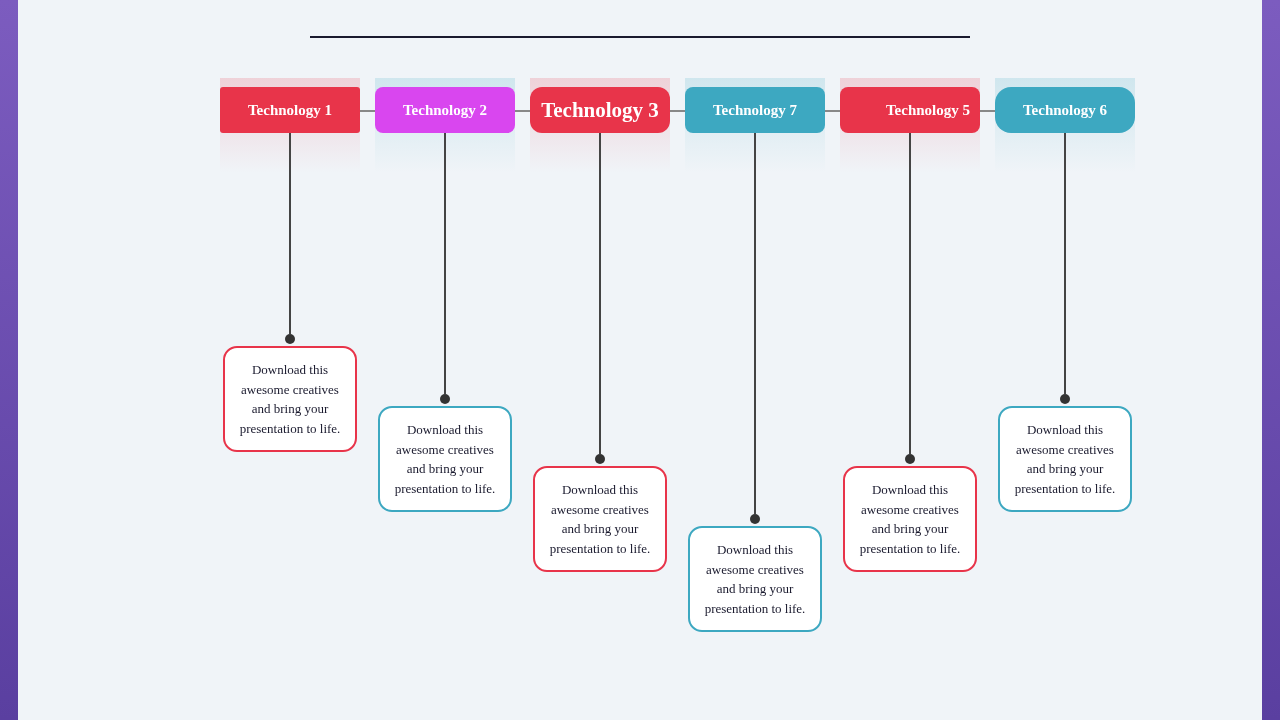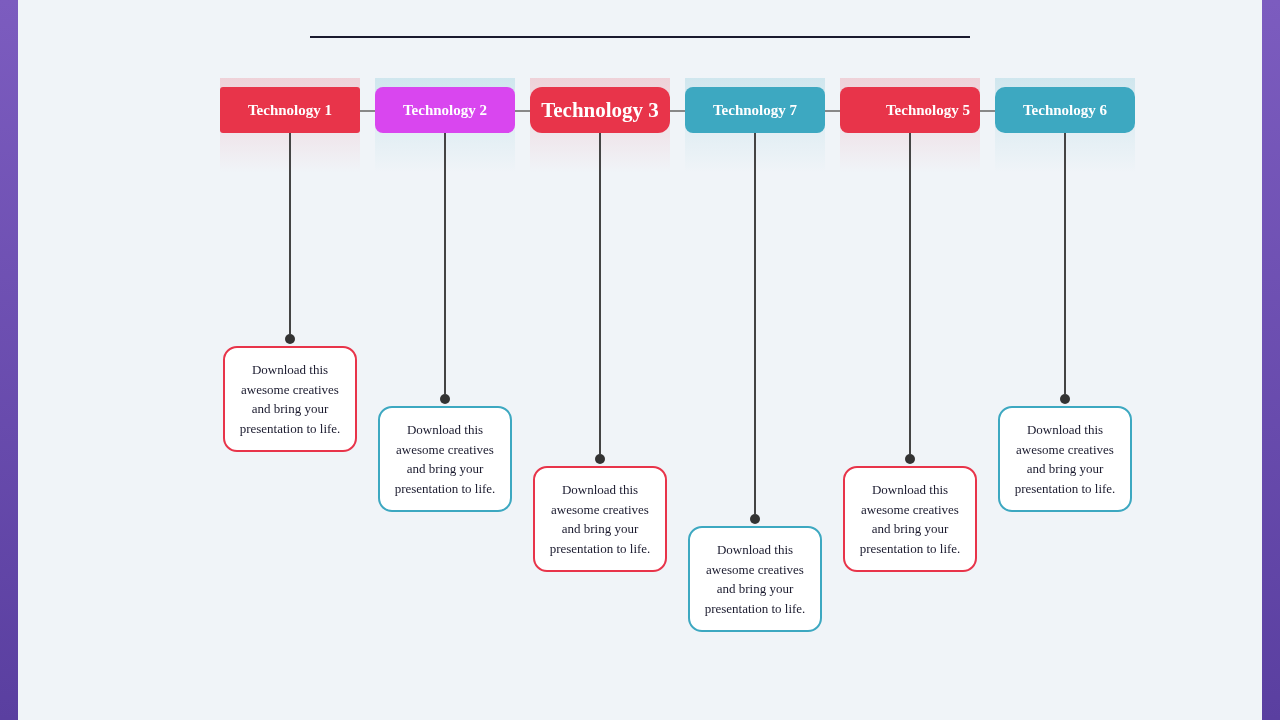--- a/index.html
+++ b/index.html
@@ -114,19 +114,19 @@
       <div style="position: absolute; left: 535px; top: 9px; width: 140px; height: 46px; border-radius: 8px; background: rgb(61, 168, 193); display: flex; align-items: center; justify-content: center; font-weight: bold; font-size: 15px; color: white; text-align: center; z-index: 2; font-family: Georgia, serif;">Technology 7</div>
       <div style="position: absolute; left: 604px; top: 46px; width: 2px; height: 390px; background: rgb(68, 68, 68); z-index: 1;"></div>
       <div style="position: absolute; left: 600px; top: 436px; width: 10px; height: 10px; border-radius: 50%; background: rgb(51, 51, 51); z-index: 3;"></div>
       <div style="position: absolute; left: 538px; top: 448px; width: 134px; border-radius: 14px; border: 2.5px solid rgb(61, 168, 193); background: white; padding: 12px 10px; font-size: 13px; color: rgb(26, 26, 46); text-align: center; line-height: 1.5; z-index: 2; font-family: Georgia, serif;">Download this awesome creatives and bring your presentation to life.</div>
       <div style="position: absolute; left: 690px; top: 0px; width: 140px; height: 95px; background: linear-gradient(rgba(232, 52, 74, 0.18) 0%, transparent 100%); z-index: 0;"></div>
       <div style="position: absolute; left: 690px; top: 9px; width: 140px; height: 46px; border-radius: 8px; background: rgb(232, 52, 74); display: flex; align-items: center; justify-content: center; font-weight: bold; font-size: 15px; color: white; text-align: center; z-index: 2; font-family: Georgia, serif; padding-left: 36px;">Technology 5</div>
       <div style="position: absolute; left: 759px; top: 46px; width: 2px; height: 330px; background: rgb(68, 68, 68); z-index: 1;"></div>
       <div style="position: absolute; left: 755px; top: 376px; width: 10px; height: 10px; border-radius: 50%; background: rgb(51, 51, 51); z-index: 3;"></div>
       <div style="position: absolute; left: 693px; top: 388px; width: 134px; border-radius: 14px; border: 2.5px solid rgb(232, 52, 74); background: white; padding: 12px 10px; font-size: 13px; color: rgb(26, 26, 46); text-align: center; line-height: 1.5; z-index: 2; font-family: Georgia, serif;">Download this awesome creatives and bring your presentation to life.</div>
       <div style="position: absolute; left: 845px; top: 0px; width: 140px; height: 95px; background: linear-gradient(rgba(61, 168, 193, 0.18) 0%, transparent 100%); z-index: 0;"></div>
-      <div style="position: absolute; left: 845px; top: 9px; width: 140px; height: 46px; border-radius: 10px; background: rgb(61, 168, 193); display: flex; align-items: center; justify-content: center; font-weight: bold; font-size: 15px; color: white; text-align: center; z-index: 2; font-family: Georgia, serif;">Technology 6</div>
+      <div style="position: absolute; left: 845px; top: 9px; width: 140px; height: 46px; border-radius: 16px; background: rgb(61, 168, 193); display: flex; align-items: center; justify-content: center; font-weight: bold; font-size: 15px; color: white; text-align: center; z-index: 2; font-family: Georgia, serif;">Technology 6</div>
       <div style="position: absolute; left: 914px; top: 46px; width: 2px; height: 270px; background: rgb(68, 68, 68); z-index: 1;"></div>
       <div style="position: absolute; left: 910px; top: 316px; width: 10px; height: 10px; border-radius: 50%; background: rgb(51, 51, 51); z-index: 3;"></div>
       <div style="position: absolute; left: 848px; top: 328px; width: 134px; border-radius: 14px; border: 2.5px solid rgb(61, 168, 193); background: white; padding: 12px 10px; font-size: 13px; color: rgb(26, 26, 46); text-align: center; line-height: 1.5; z-index: 2; font-family: Georgia, serif;">Download this awesome creatives and bring your presentation to life.</div>
     </div>
 
 </div>
 
 </body></html>

